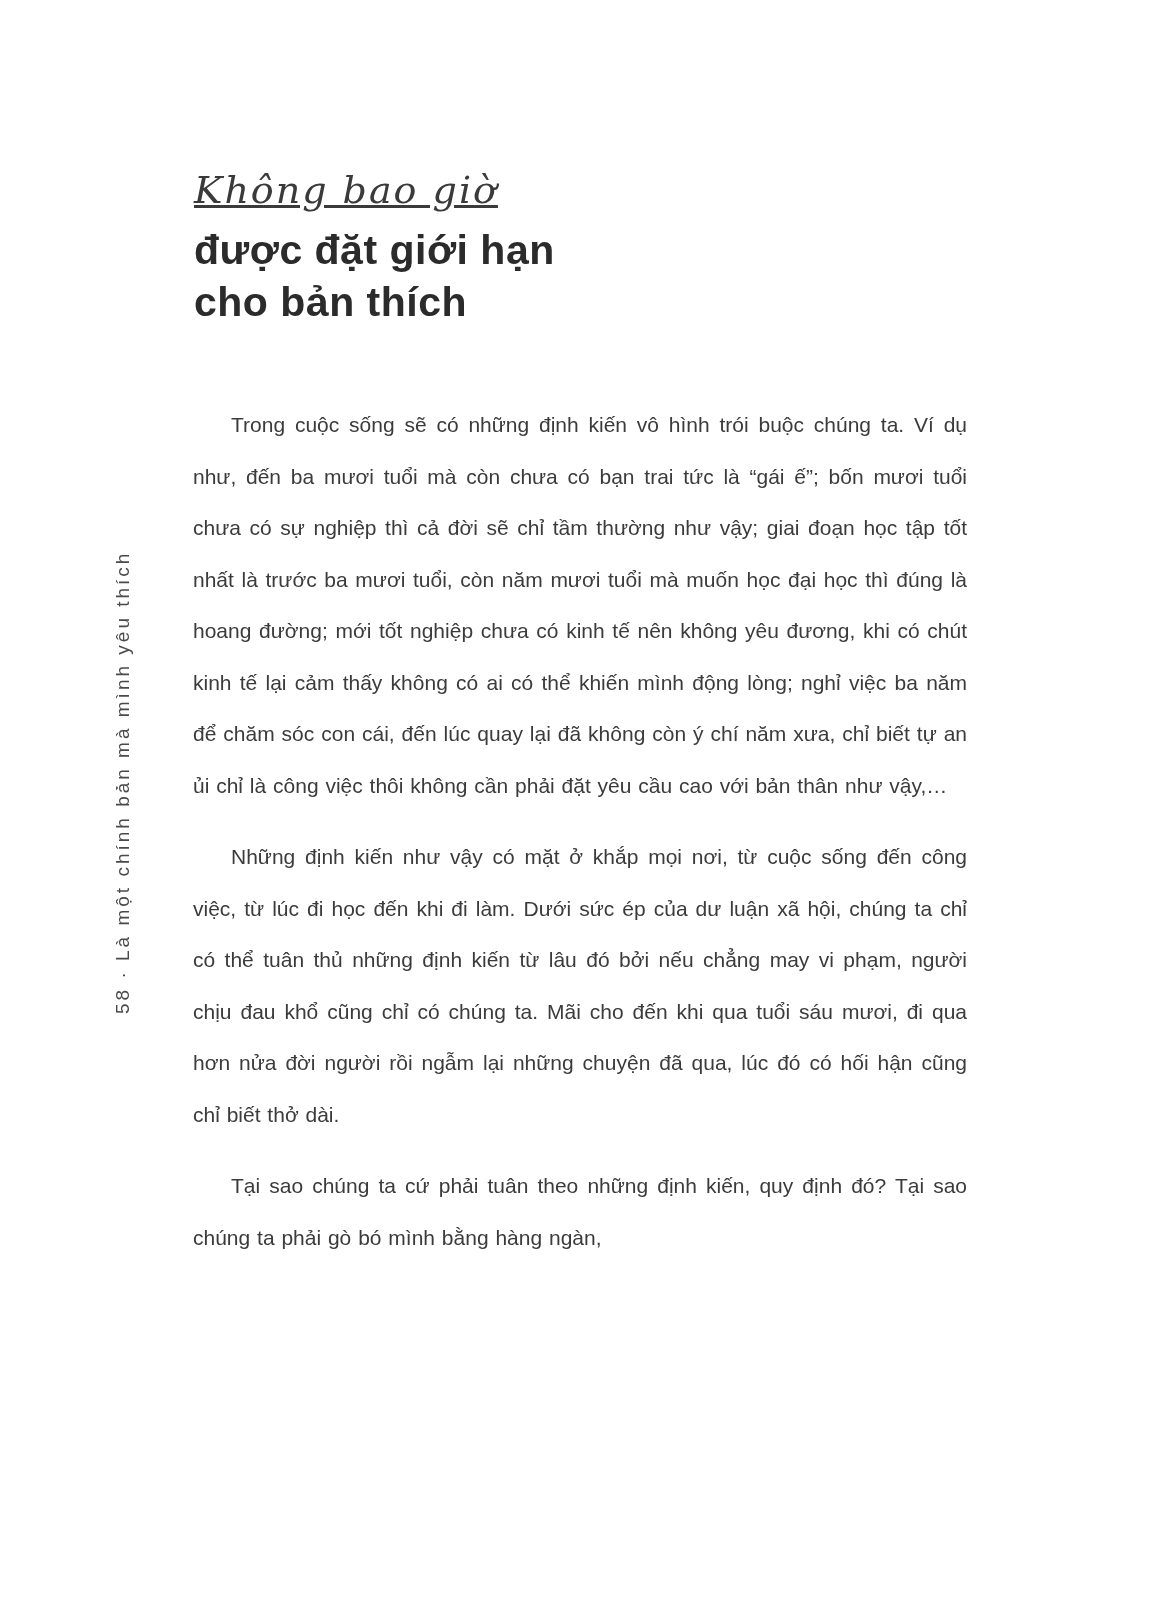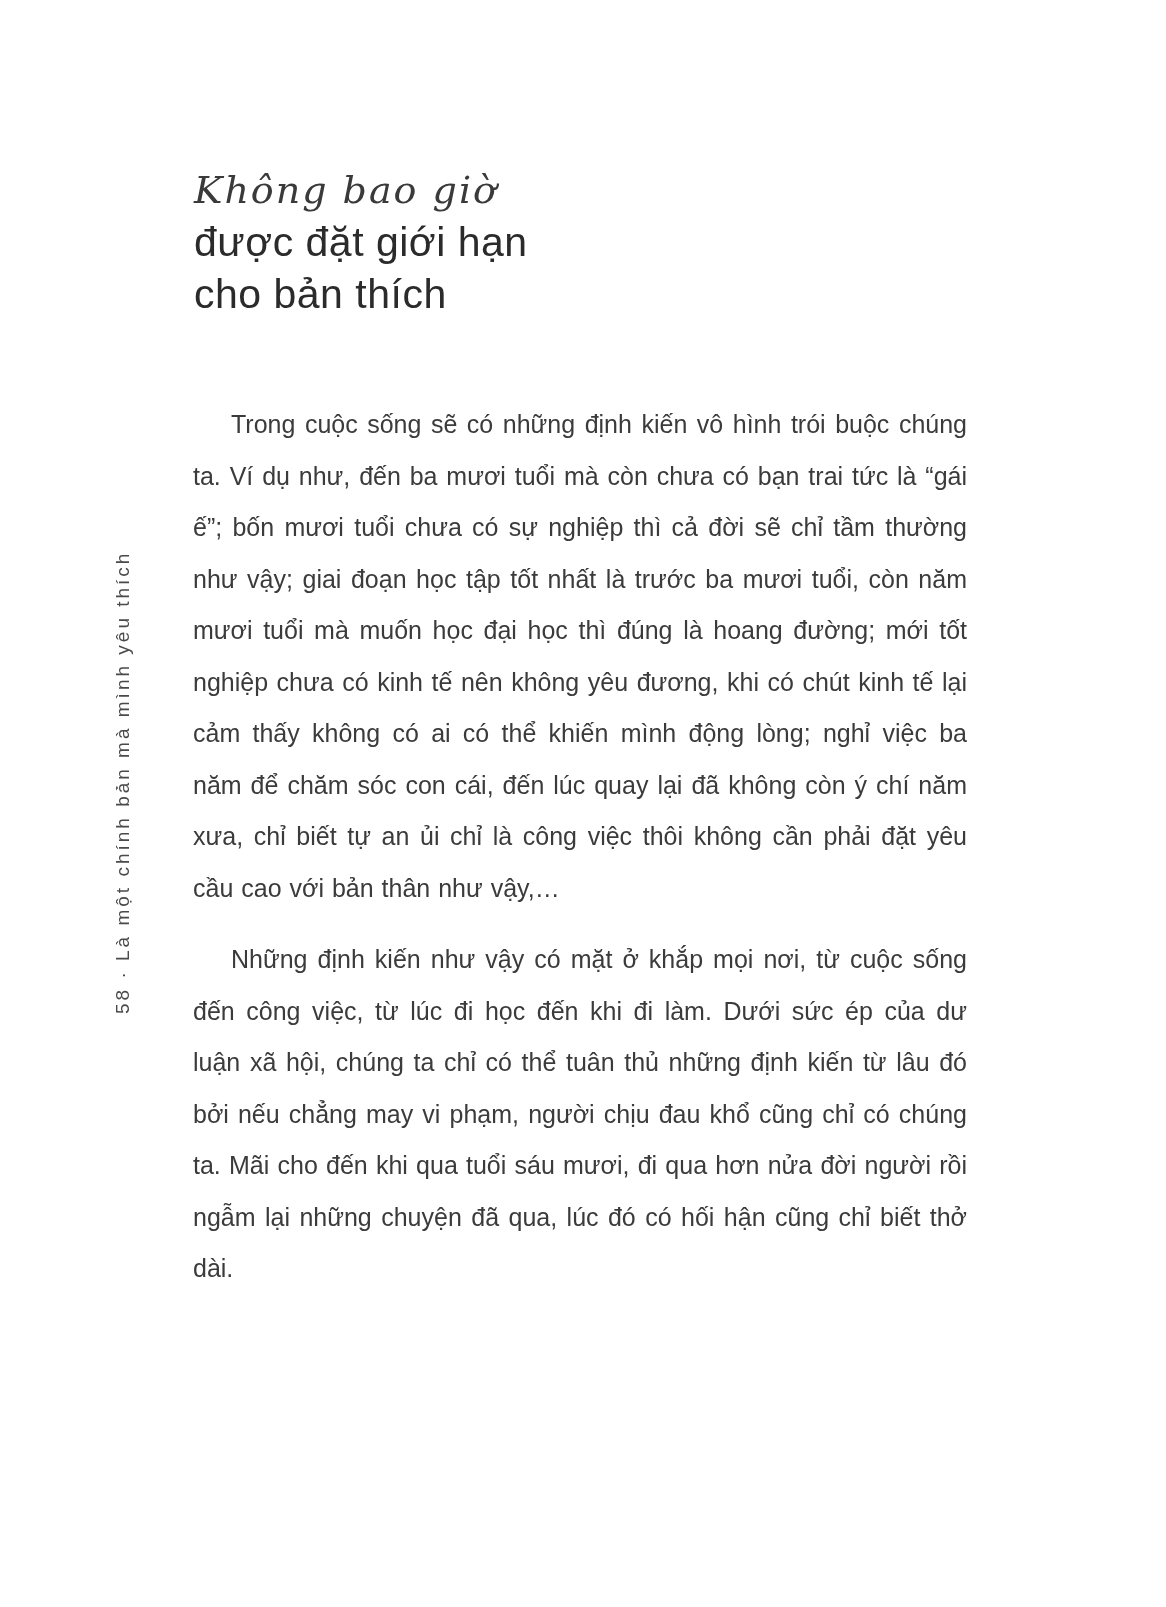--- a/index.html
+++ b/index.html
@@ -37,40 +37,41 @@
     position: absolute;
     left: 194px;
     top: 168px;
   }
   .title-script {
     font-family: "DejaVu Serif", serif;
     font-style: italic;
     font-size: 38px;
     letter-spacing: 2px;
     color: #3a3a3a;
-    margin-bottom: 4px;
+    margin-bottom: 12px;
+    text-decoration: underline;
   }
   .title-bold-line {
     font-size: 41px;
-    font-weight: 400;
+    font-weight: 700;
     line-height: 52px;
     color: #2b2b2b;
     letter-spacing: 0.5px;
   }
 
   
   .body-block {
     position: absolute;
     left: 193px;
     top: 399px;
     width: 774px;
   }
   .body-block p {
     margin: 0 0 20px 0;
-    font-size: 25px;
+    font-size: 21px;
     line-height: 51.5px;
     color: #3b3b3b;
     text-align: justify;
     text-indent: 38px;
     word-spacing: 1px;
   }
 </style>
 </head>
 <body>
 
@@ -80,15 +81,16 @@
 
   <div class="title-block">
     <div class="title-script">Không bao giờ</div>
     <div class="title-bold-line">được đặt giới hạn</div>
     <div class="title-bold-line">cho bản thích</div>
   </div>
 
   <div class="body-block">
     <p>Trong cuộc sống sẽ có những định kiến vô hình trói buộc chúng ta. Ví dụ như, đến ba mươi tuổi mà còn chưa có bạn trai tức là “gái ế”; bốn mươi tuổi chưa có sự nghiệp thì cả đời sẽ chỉ tầm thường như vậy; giai đoạn học tập tốt nhất là trước ba mươi tuổi, còn năm mươi tuổi mà muốn học đại học thì đúng là hoang đường; mới tốt nghiệp chưa có kinh tế nên không yêu đương, khi có chút kinh tế lại cảm thấy không có ai có thể khiến mình động lòng; nghỉ việc ba năm để chăm sóc con cái, đến lúc quay lại đã không còn ý chí năm xưa, chỉ biết tự an ủi chỉ là công việc thôi không cần phải đặt yêu cầu cao với bản thân như vậy,…</p>
     <p>Những định kiến như vậy có mặt ở khắp mọi nơi, từ cuộc sống đến công việc, từ lúc đi học đến khi đi làm. Dưới sức ép của dư luận xã hội, chúng ta chỉ có thể tuân thủ những định kiến từ lâu đó bởi nếu chẳng may vi phạm, người chịu đau khổ cũng chỉ có chúng ta. Mãi cho đến khi qua tuổi sáu mươi, đi qua hơn nửa đời người rồi ngẫm lại những chuyện đã qua, lúc đó có hối hận cũng chỉ biết thở dài.</p>
+    <p>Tại sao chúng ta cứ phải tuân theo những định kiến, quy định đó? Tại sao chúng ta phải gò bó mình bằng hàng ngàn,</p>
   </div>
 
 </div>
 
 </body></html>

